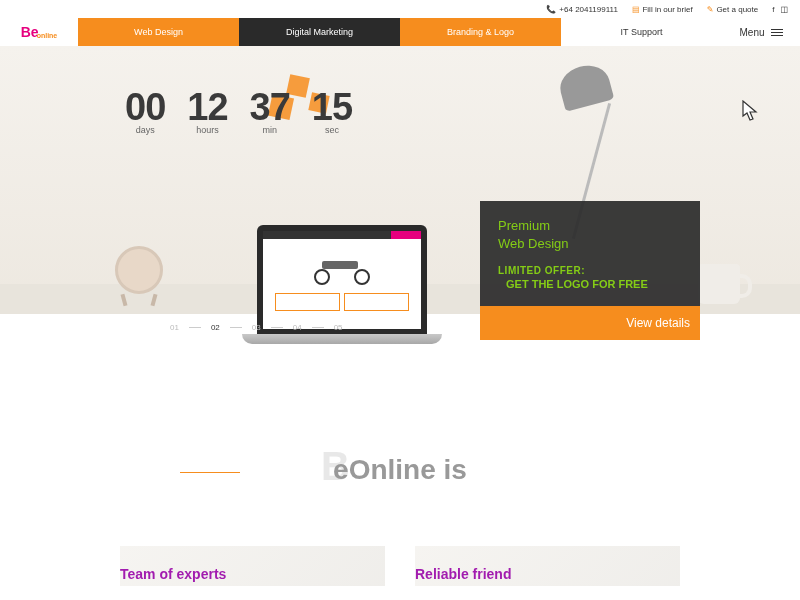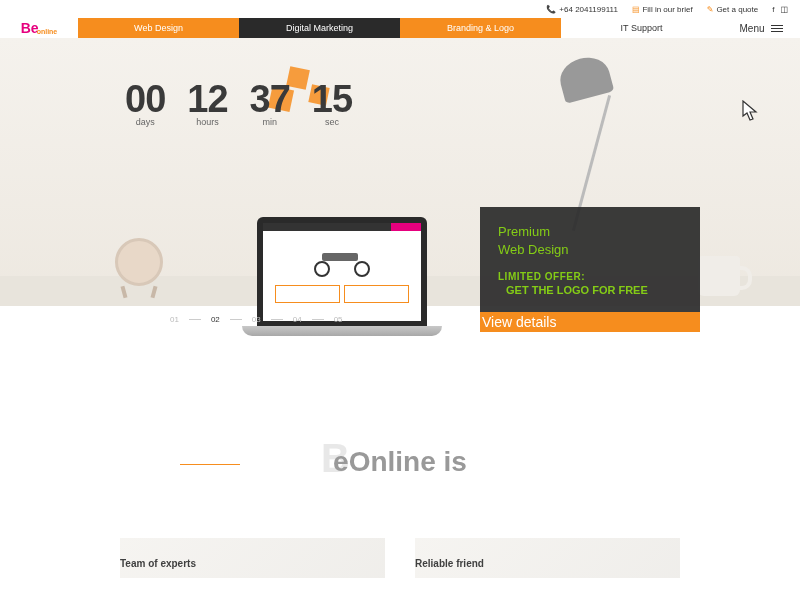--- a/index.html
+++ b/index.html
@@ -3,21 +3,21 @@
 <meta charset="utf-8">
 <style>
 *{margin:0;padding:0;box-sizing:border-box;font-family:Arial,sans-serif}
 body{background:#fff;width:800px;height:600px;overflow:hidden}
 .topbar{height:18px;background:#fff;display:flex;justify-content:flex-end;align-items:center;padding:0 12px;font-size:8px;gap:14px}
 .topbar .item{display:flex;align-items:center;gap:3px;color:#333}
 .topbar .phone-ico{color:#f68d1e}
 .topbar .doc-ico{color:#f68d1e}
 .topbar .quote-ico{color:#f68d1e}
 .social{display:flex;gap:6px;color:#333}
-.header{height:20px;display:flex}
+.header{height:28px;display:flex}
 .logo{width:78px;background:#fff;display:flex;align-items:center;justify-content:center;font-weight:bold;font-size:14px}
 .logo .be{color:#e6007e}
 .logo .on{color:#f68d1e;font-size:7px;margin-left:-2px;margin-top:6px}
 .nav{display:flex;flex:1}
 .nav-item{flex:1;display:flex;align-items:center;justify-content:center;font-size:9px;color:#fff;cursor:pointer}
 .nav-item.orange{background:#f68d1e}
 .nav-item.dark{background:#2a2a2a}
 .nav-item.white{background:#fff;color:#333}
 .menu{width:78px;background:#fff;display:flex;align-items:center;justify-content:center;gap:6px;font-size:10px;color:#333}
 .hamburger{display:flex;flex-direction:column;gap:2px}
@@ -56,33 +56,33 @@
 .bike-w2{right:2px}
 .bike-body{position:absolute;left:10px;top:6px;width:36px;height:8px;background:#666;border-radius:2px}
 .lap-boxes{display:flex;gap:4px;padding:0 4px;margin-top:6px}
 .lap-box{flex:1;height:18px;border:1px solid #f68d1e}
 .lap-base{width:200px;height:10px;background:linear-gradient(#c8c8c8,#a8a8a8);border-radius:0 0 10px 10px;margin-top:-1px}
 .promo{position:absolute;right:100px;bottom:-26px;width:220px;z-index:5}
 .promo-dark{background:rgba(42,42,42,.92);color:#84cc16;padding:16px 18px}
 .promo-title{font-size:13px;line-height:1.4;margin-bottom:12px}
 .promo-offer{font-size:10px;font-weight:bold;letter-spacing:.5px}
 .promo-sub{font-size:11px;font-weight:bold;margin-left:8px;margin-top:2px}
-.promo-btn{background:#f68d1e;color:#fff;text-align:left;padding:2px;font-size:14px;cursor:pointer}
+.promo-btn{background:#f68d1e;color:#fff;text-align:right;padding:10px;font-size:12px;cursor:pointer}
 .pager{position:absolute;left:170px;bottom:-18px;display:flex;gap:10px;align-items:center;font-size:8px;color:#bbb;z-index:3}
 .pager span{cursor:pointer}
 .pager .active{color:#333}
 .pager .dash{width:12px;height:1px;background:#ccc}
 .section{margin-top:140px;text-align:center;position:relative}
 .sec-line{position:absolute;left:180px;top:18px;width:60px;height:1px;background:#f68d1e}
 .sec-title{font-size:28px;color:#999;font-weight:bold;position:relative;display:inline-block}
 .sec-title .big-b{font-size:40px;color:#e8e8e8;position:absolute;left:-12px;top:-10px;z-index:-1}
 .cards{display:flex;gap:30px;padding:0 120px;margin-top:60px}
 .card{flex:1;position:relative}
 .card-img{height:40px;background:linear-gradient(135deg,#e8e4dc,#d8d4cc);opacity:.4}
-.card-title{font-size:10px;font-weight:bold;color:#404040;margin-top:-20px;position:relative}
+.card-title{font-size:14px;font-weight:bold;color:#a21caf;margin-top:-20px;position:relative}
 .cursor{position:absolute;right:40px;top:100px;z-index:10}
 </style>
 </head>
 <body>
 
 <div class="topbar">
   <div class="item">
       <span class="phone-ico">📞</span>
       <span>+64 2041199111</span>
     </div>

